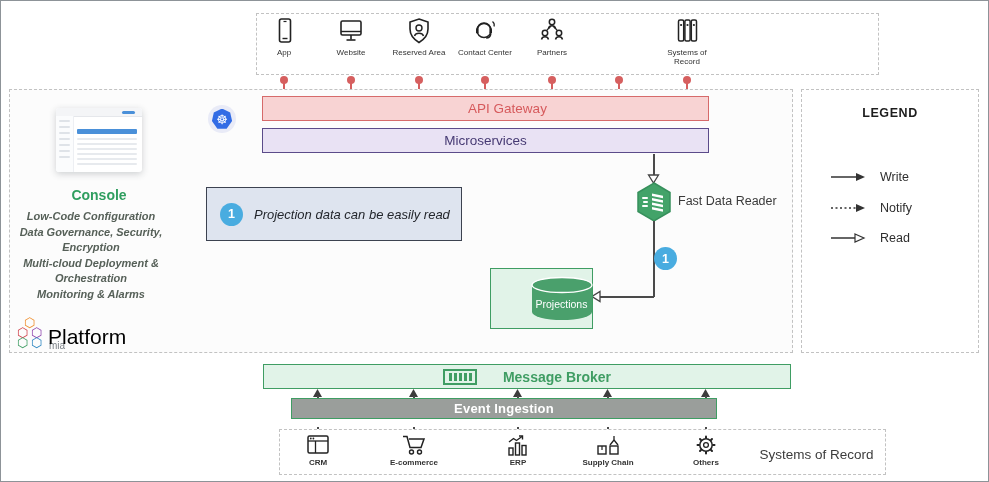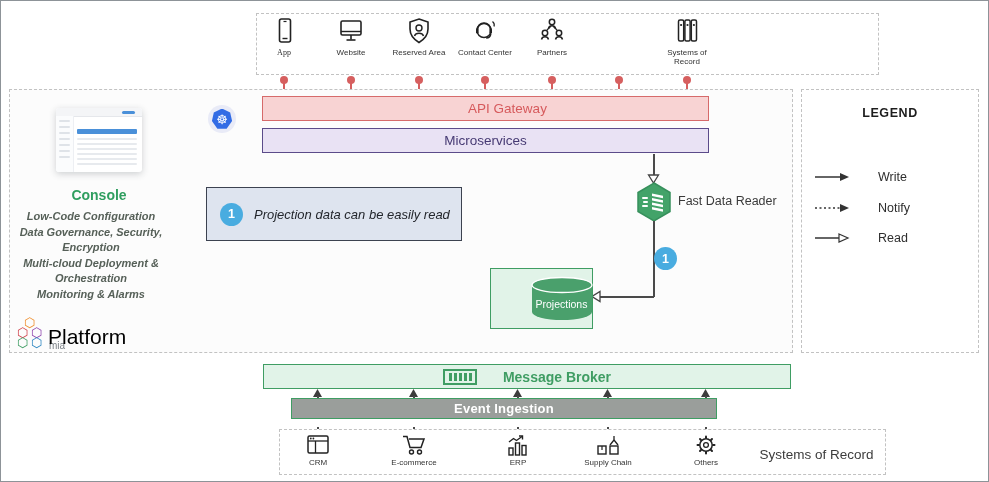--- a/index.html
+++ b/index.html
@@ -12,21 +12,21 @@
   .api{background:#f8d3d3;border:1px solid #d66a6a;color:#d65a5c;}
   .micro{background:#e9e2f4;border:1px solid #5b4b8a;color:#463a73;}
   .mb{background:#e1f3e8;border:1.5px solid #3f9d63;color:#3f9d63;font-weight:600;font-size:14px;gap:26px;}
   .ei{background:#9a9e9b;border:1px solid #3f9d63;color:#fff;font-weight:bold;font-size:13px;letter-spacing:.2px;}
   .consumer{display:flex;flex-direction:column;align-items:center;text-align:center;}
   .consumer .lbl{font-size:8px;line-height:9px;color:#333;margin-top:3px;font-weight:500;}
   .dot{width:8px;height:8px;border-radius:50%;background:#d65f5f;}
   .vline{background:#d65f5f;width:2px;}
   .kline{background:#4a4a4a;}
   .section-label{font-size:13.5px;color:#3c3c3c;line-height:1.45;}
-  .legend-row{position:absolute;display:flex;align-items:center;gap:28px;left:12px;justify-content:center;}
+  .legend-row{position:absolute;display:flex;align-items:center;gap:14px;left:28px;justify-content:center;}
   .legend-row .lbl{font-size:12.5px;color:#2e2e2e;}
   .callout{background:#dee4ef;border:1.5px solid #3c4250;display:flex;align-items:center;gap:11px;padding-left:13px;}
   .badge{width:23px;height:23px;border-radius:50%;background:#49ace0;color:#fff;
     display:flex;align-items:center;justify-content:center;font-size:12.5px;font-weight:bold;flex:0 0 auto;}
   .callout .txt{font-style:italic;font-size:13px;color:#23262c;}
   .proj-box{background:#e1f3e8;border:1.5px solid #3f9d63;display:flex;align-items:center;justify-content:center;padding-left:40px;}
   .console-title{color:#2f9e5f;font-weight:bold;font-size:14px;text-align:center;}
   .features{font-style:italic;font-size:11px;color:#566058;text-align:center;line-height:15.5px;}
   .thumb{background:#fff;border-radius:3px;box-shadow:0 2px 7px rgba(40,50,60,.22);overflow:hidden;}
   .thumb .tb{position:absolute;left:0;top:0;right:0;height:8px;background:#f4f5f7;border-bottom:1px solid #e5e7eb;}
@@ -35,31 +35,31 @@
   .thumb .sline{height:2px;background:#dfe3e8;margin:4px 3px 0 3px;border-radius:1px;}
   .thumb .hdr{position:absolute;left:21px;top:21px;right:5px;height:5px;background:#4a90d9;border-radius:1px;}
   .thumb .row{position:absolute;left:21px;right:5px;height:2px;background:#e7eaee;border-radius:1px;}
   .k8s{border-radius:50%;background:#e9ebf7;display:flex;align-items:center;justify-content:center;}
   .k8s .hept{width:21px;height:21px;background:#326ce5;display:flex;align-items:center;justify-content:center;
     clip-path:polygon(50% 0%,89% 19%,98% 60%,72% 97%,28% 97%,2% 60%,11% 19%);}
   .k8s .wheel{color:#fff;font-size:13px;line-height:13px;}
   .hexchar{position:absolute;font-size:13px;line-height:13px;}
   .fdr-label{font-size:12.5px;color:#3a3a3a;}
   .proj-cyl-label{position:absolute;color:#fff;font-size:10.5px;width:100%;text-align:center;}
-  .sor-item .lbl{font-size:8px;line-height:9px;color:#333;margin-top:2px;font-weight:400;}
+  .sor-item .lbl{font-size:8px;line-height:9px;color:#333;margin-top:2px;font-weight:700;}
   svg{display:block;}
 </style>
 </head>
 <body>
 
 <div id="canvas">
 
   <div class="abs dashed" style="left:255px;top:12px;width:623px;height:62px;"></div>
 
-  <div class="abs consumer" style="left:251px;top:16px;width:64px;font-family:Liberation Serif, serif;">
+  <div class="abs consumer" style="left:251px;top:16px;width:64px;">
     <svg width="26" height="28" viewBox="0 0 26 28">
       <rect x="8.5" y="2" width="11" height="23" rx="2" fill="none" stroke="#222" stroke-width="1.6"></rect>
       <line x1="12.5" y1="4.5" x2="15.5" y2="4.5" stroke="#222" stroke-width="1.2"></line>
       <line x1="11.5" y1="21.5" x2="16.5" y2="21.5" stroke="#222" stroke-width="1.4"></line>
     </svg>
     <div class="lbl">App</div>
   </div>
   <div class="abs consumer" style="left:318px;top:16px;width:64px;">
     <svg width="26" height="28" viewBox="0 0 26 28">
       <rect x="3" y="4" width="20" height="14" rx="1.5" fill="none" stroke="#222" stroke-width="1.6"></rect>

